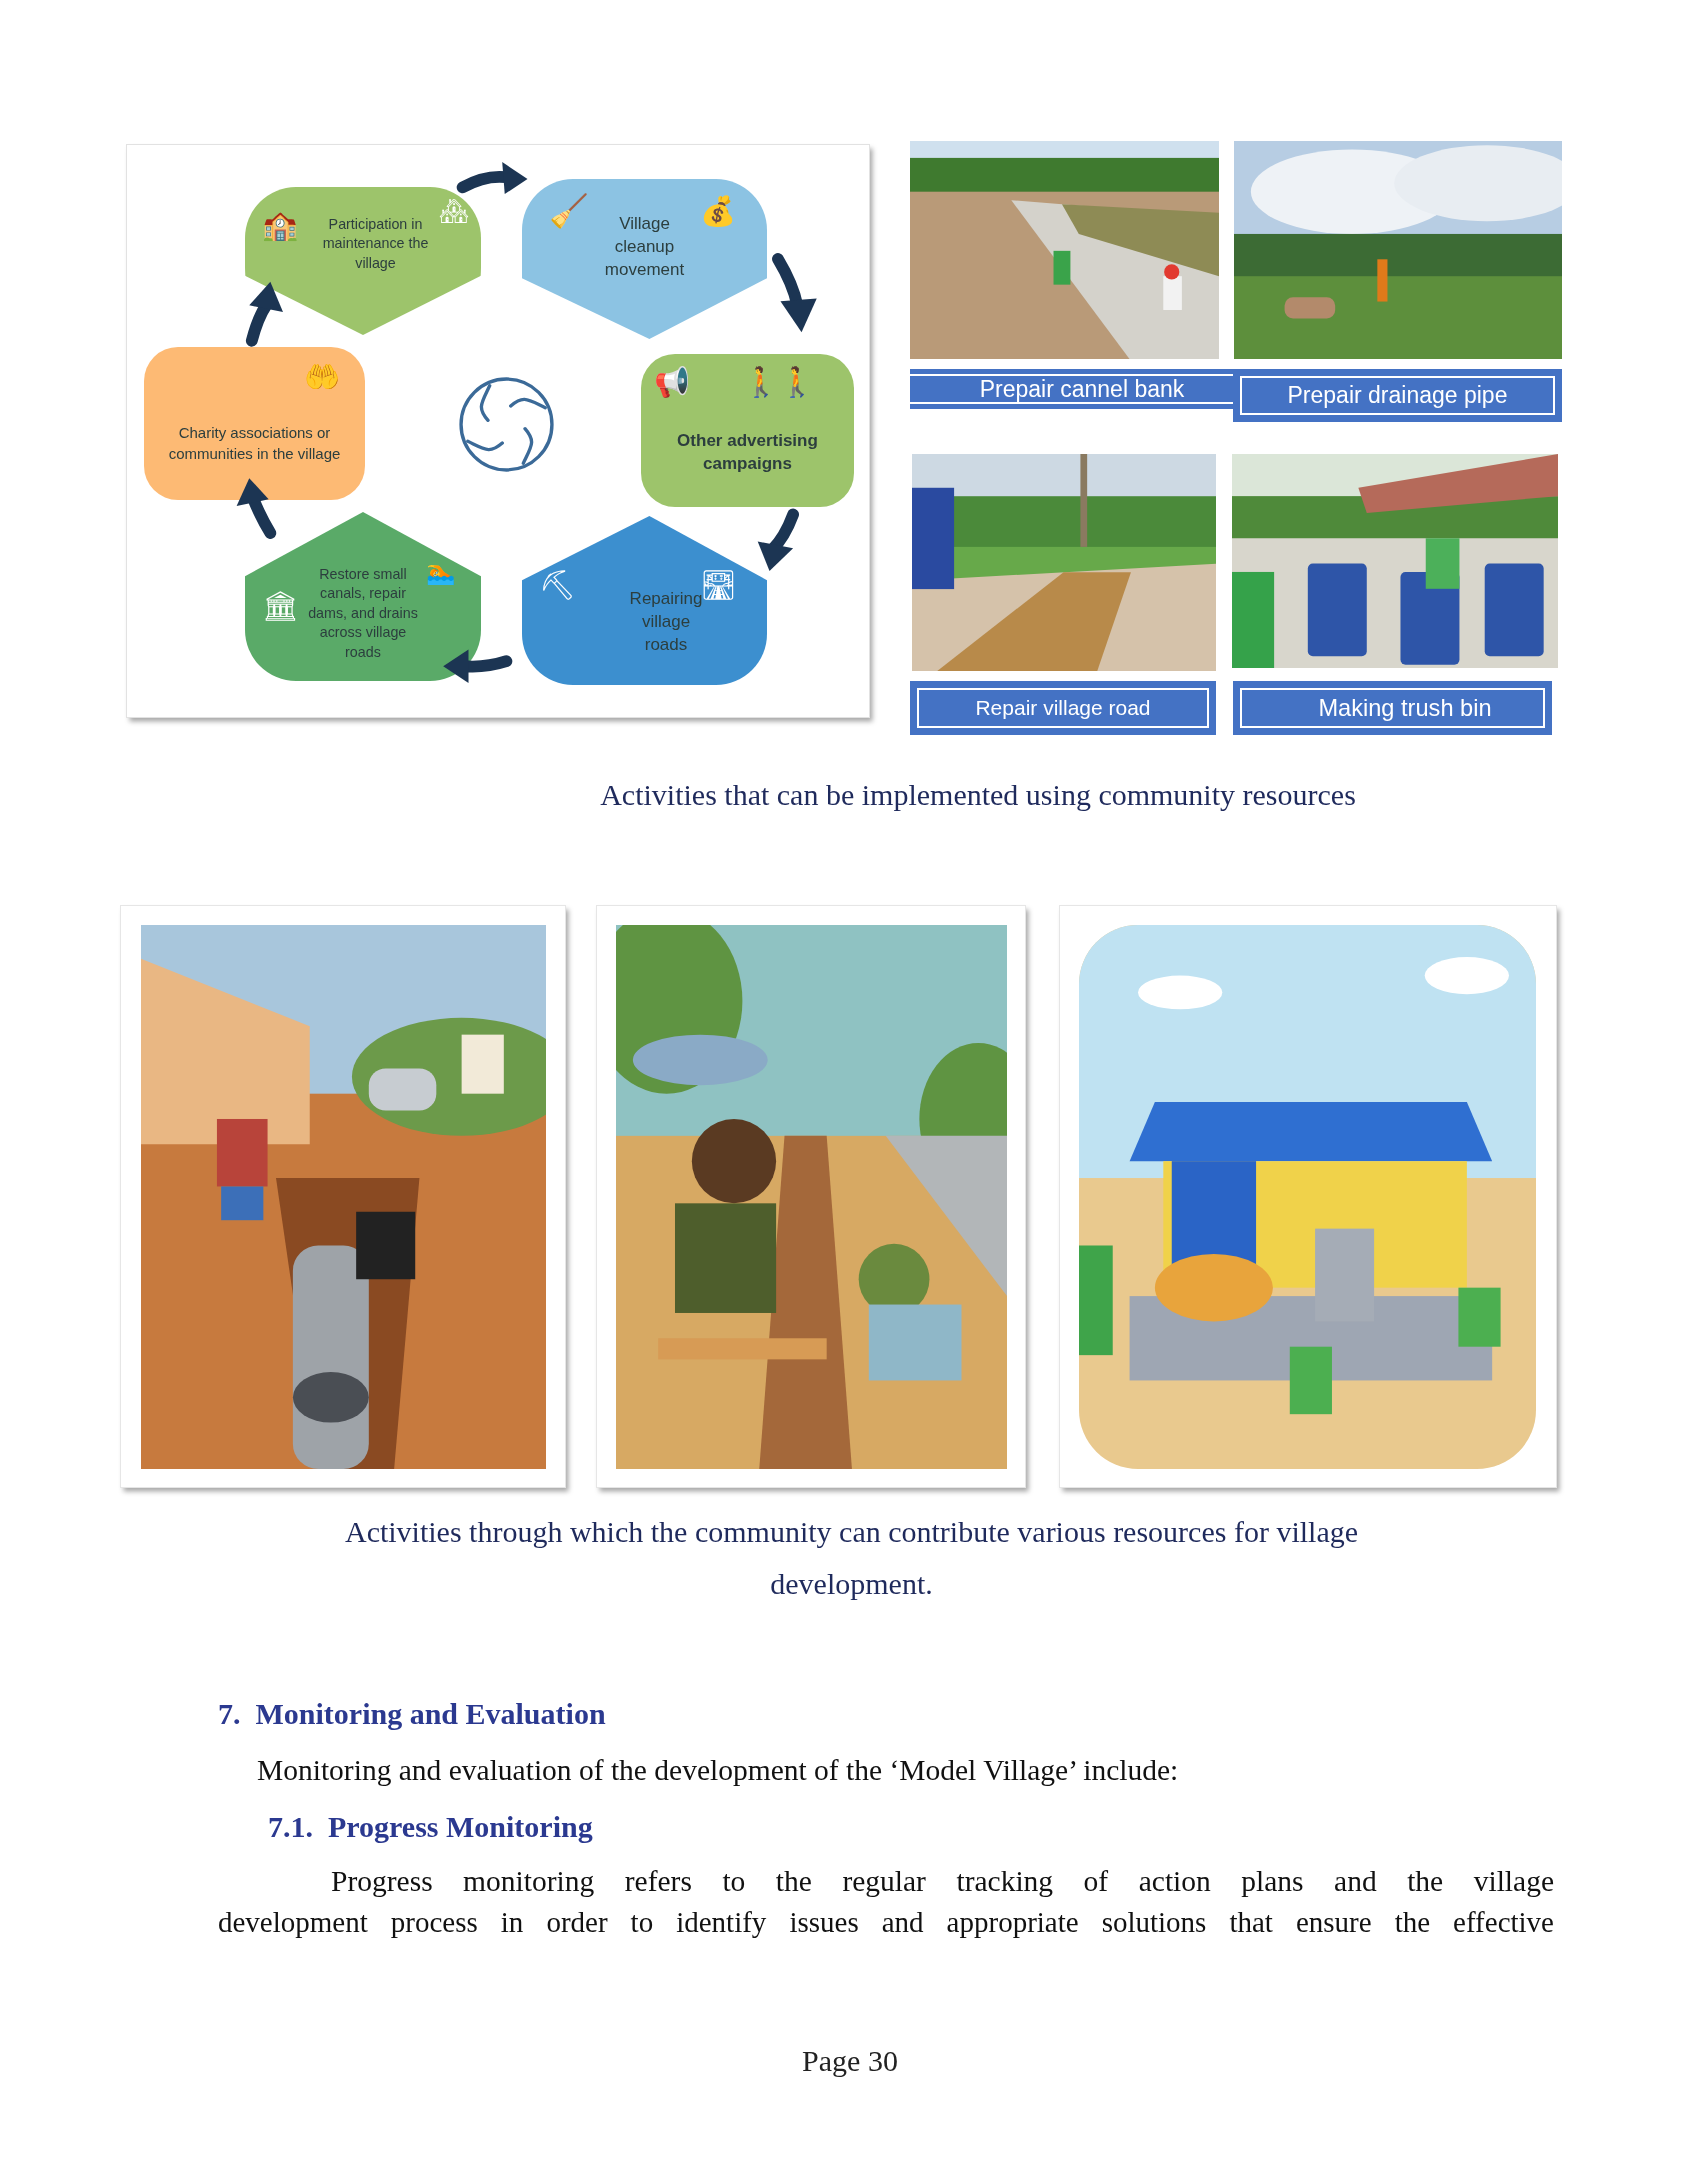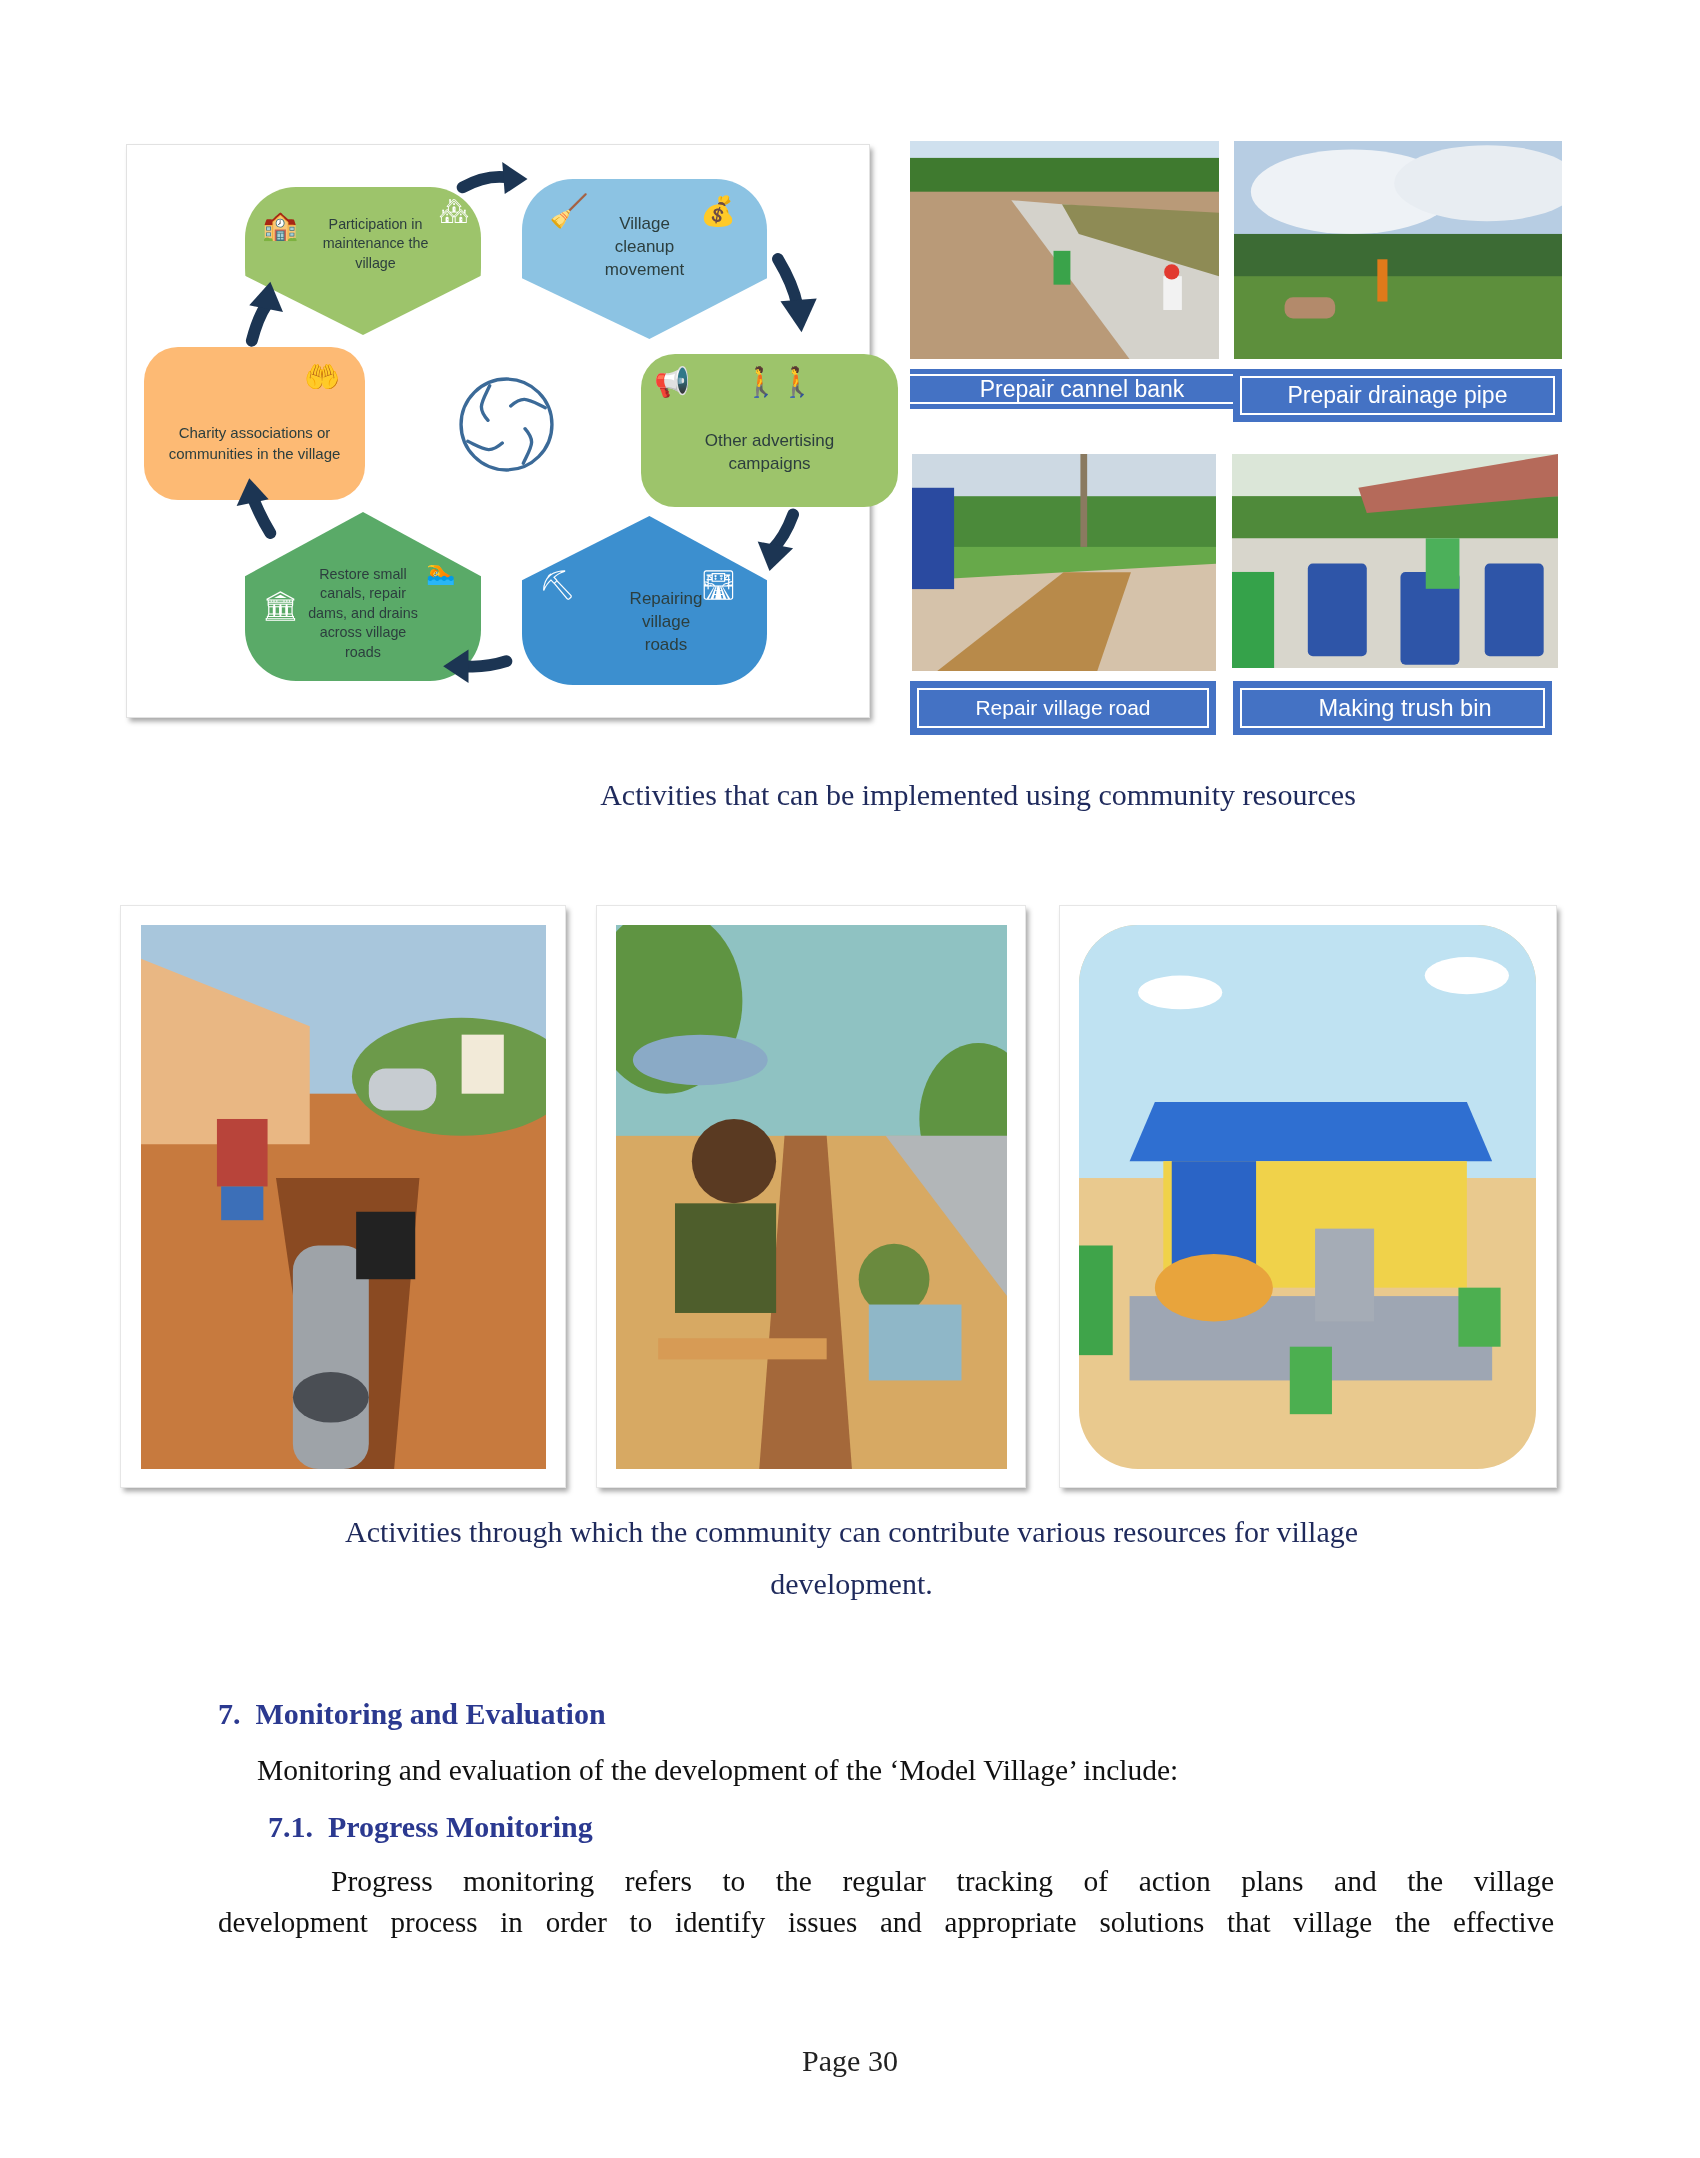--- a/index.html
+++ b/index.html
@@ -40,21 +40,21 @@
   </div>
   <span class="ico" style="left:135px;top:66px;">🏫</span>
   <span class="ico" style="left:312px;top:52px;font-size:23.6px;">🏘</span>
 
   <div class="node" style="left:395px;top:34px;width:245px;height:160px;background:#8cc3e3;border-radius:51px;clip-path:polygon(0 0,100% 0,100% 62%,52% 100%,0 62%);">
     <span class="t" style="width:93px;margin-top:-25px;">Village cleanup movement</span>
   </div>
   <span class="ico" style="left:422px;top:52px;font-size:32px;">🧹</span>
   <span class="ico" style="left:573px;top:52px;">💰</span>
 
-  <div class="node" style="left:514px;top:209px;width:257px;height:153px;background:#9dc46b;border-radius:34px;">
+  <div class="node" style="left:514px;top:209px;width:213px;height:153px;background:#9dc46b;border-radius:34px;font-weight:bold;">
     <span class="t" style="width:169px;margin-top:42px;">Other advertising campaigns</span>
   </div>
   <span class="ico" style="left:527px;top:223px;">📢</span>
   <span class="ico" style="left:616px;top:223px;">🚶🚶</span>
 
   <div class="node" style="left:395px;top:371px;width:245px;height:169px;background:#3c8fcf;border-radius:51px;clip-path:polygon(52% 0,100% 38%,100% 100%,0 100%,0 38%);">
     <span class="t" style="width:84px;margin-top:42px;margin-left:43px;">Repairing village roads</span>
   </div>
   <span class="ico" style="left:412px;top:426px;">⛏</span>
   <span class="ico" style="left:573px;top:426px;">🛣</span>
@@ -224,16 +224,16 @@
 <div class="h1" style="left:218px;top:1697px;">
   <span>7.</span>&nbsp;
   <span>Monitoring and Evaluation</span>
 </div>
 <div class="p" style="left:257px;top:1754px;">Monitoring and evaluation of the development of the ‘Model Village’ include:</div>
 <div class="h1" style="left:268px;top:1810px;">
   <span>7.1.</span>&nbsp;
   <span>Progress Monitoring</span>
 </div>
 <div class="p just" style="left:331px;top:1865px;width:1223px;">Progress monitoring refers to the regular tracking of action plans and the village</div>
-<div class="p just" style="left:218px;top:1906px;width:1336px;font-size:29px;">development process in order to identify issues and appropriate solutions that village the effective</div>
+<div class="p just" style="left:218px;top:1906px;width:1336px;font-size:29px;">development process in order to identify issues and appropriate solutions that ensure the effective</div>
 
 <div id="page-num">Page 30</div>
 
 
 </body></html>

